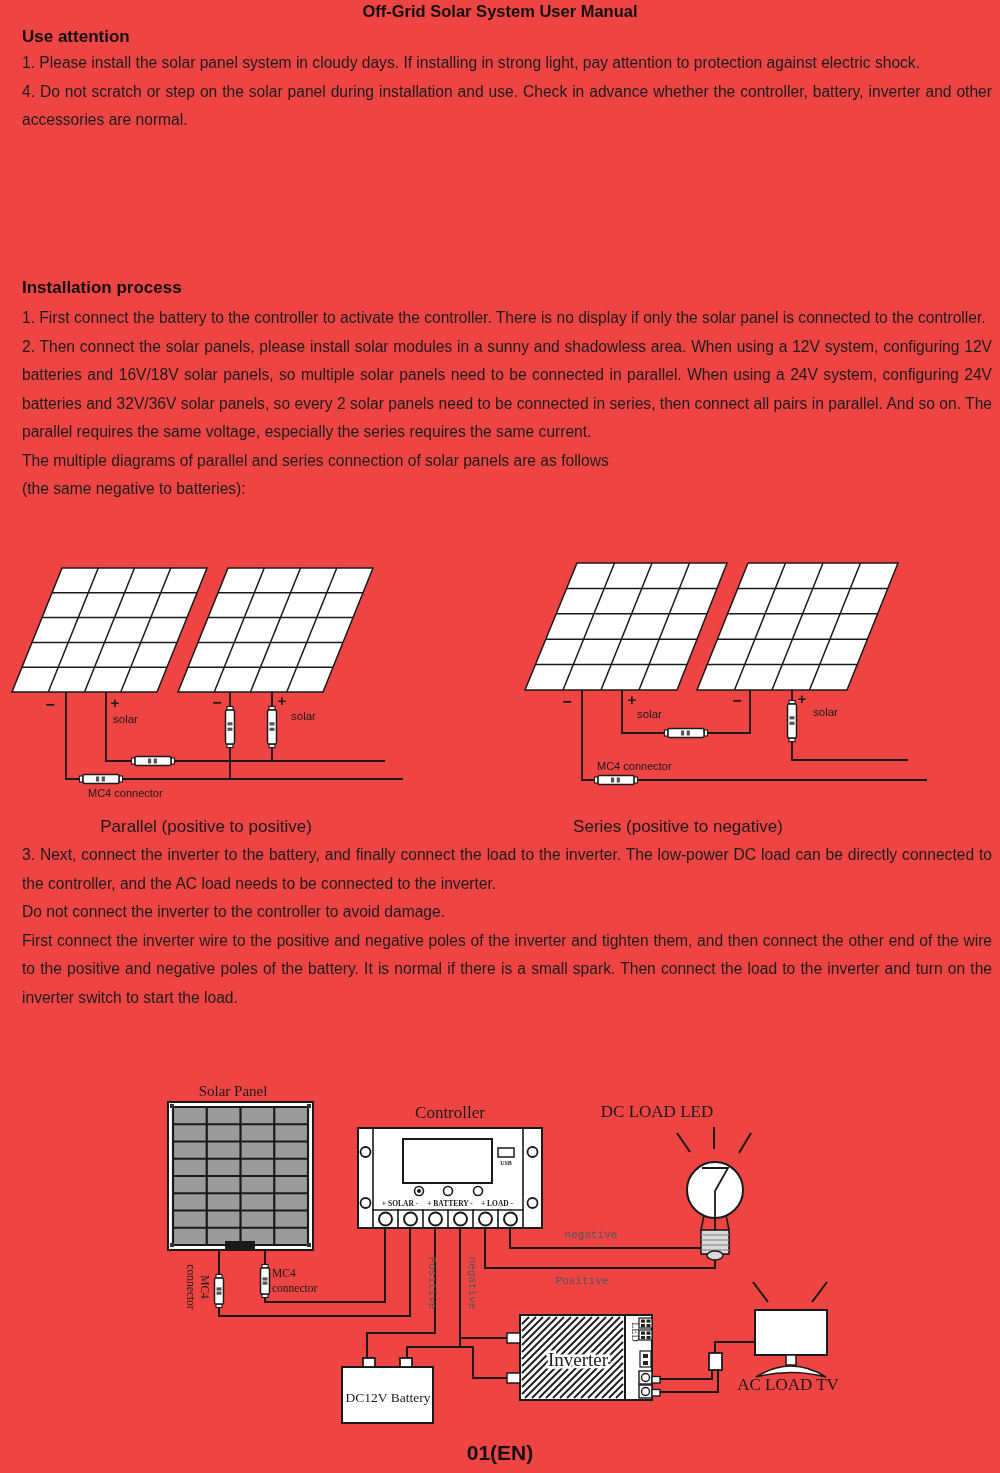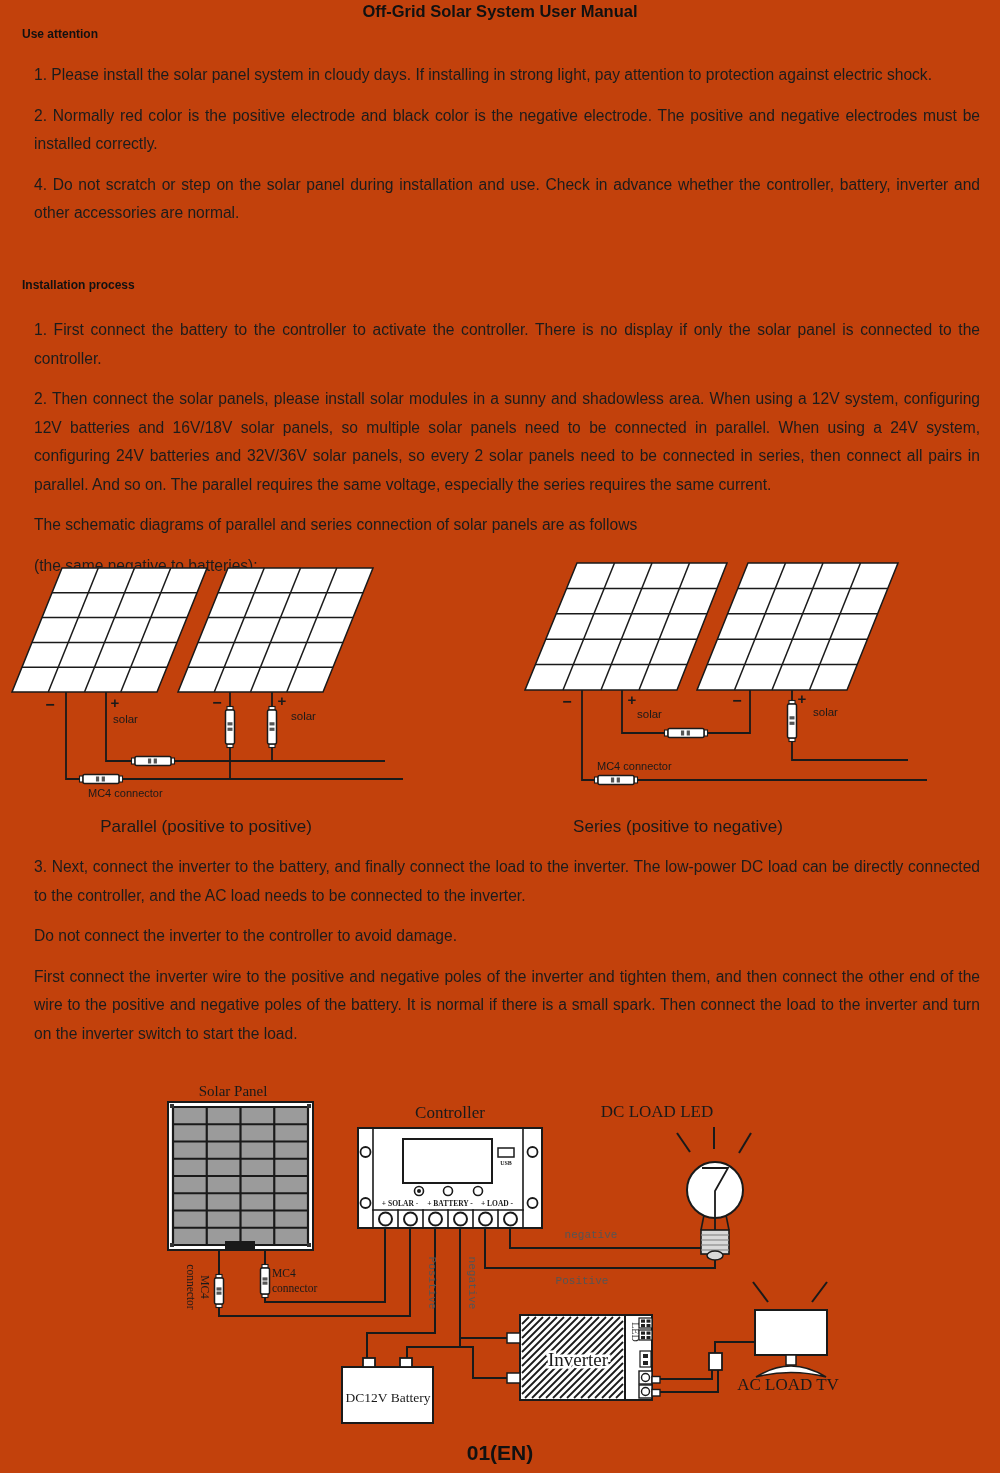--- a/index.html
+++ b/index.html
@@ -1,51 +1,50 @@
 <!DOCTYPE html>
 <html><head>
 <meta charset="utf-8">
 <style>
   html,body{margin:0;padding:0;background:#ffffff;}
-  .page{position:relative;width:1000px;height:1473px;background:#c2410c;
+  .page{position:relative;width:1000px;height:1473px;background:#ef4444;
         font-family:"Liberation Sans",sans-serif;color:#1c1c1c;overflow:hidden;text-decoration:underline;}
   .title{position:absolute;top:2px;left:0;width:100%;text-align:center;
          font-weight:bold;font-size:16.5px;color:#111;}
-  .hdg{position:absolute;left:22px;font-weight:bold;font-size:12px;color:#111;}
+  .hdg{position:absolute;left:22px;font-weight:bold;font-size:17px;color:#111;}
   .tb{position:absolute;left:22px;right:8px;text-align:justify;
       font-size:15.6px;line-height:28.5px;}
-  .tb p{margin:12px;}
+  .tb p{margin:0;}
   .lead{position:absolute;left:22px;font-size:15.6px;line-height:28.5px;}
   svg{position:absolute;left:0;}
   svg text{fill:#1a1a1a;}
   .serif{font-family:"Liberation Serif",serif;}
   .mono{font-family:"Liberation Mono",monospace;fill:#555;}
   .sans{font-family:"Liberation Sans",sans-serif;}
   .footer{position:absolute;top:1441px;left:0;width:100%;text-align:center;
           font-weight:bold;font-size:21px;color:#111;}
 </style>
 </head>
 <body>
 
 <div class="page">
 
   <div class="title">Off-Grid Solar System User Manual</div>
 
   <div class="hdg" style="top:27px">Use attention</div>
   <div class="tb" style="top:49px">
     <p>1. Please install the solar panel system in cloudy days. If installing in strong light, pay attention to protection against electric shock.</p>
-    <p>2. Normally red color is the positive electrode and black color is the negative electrode. The positive and negative electrodes must be installed correctly.</p>
     <p>4. Do not scratch or step on the solar panel during installation and use. Check in advance whether the controller, battery, inverter and other accessories are normal.</p>
   </div>
 
   <div class="hdg" style="top:278px">Installation process</div>
   <div class="tb" style="top:304px">
     <p>1. First connect the battery to the controller to activate the controller. There is no display if only the solar panel is connected to the controller.</p>
     <p>2. Then connect the solar panels, please install solar modules in a sunny and shadowless area. When using a 12V system, configuring 12V batteries and 16V/18V solar panels, so multiple solar panels need to be connected in parallel. When using a 24V system, configuring 24V batteries and 32V/36V solar panels, so every 2 solar panels need to be connected in series, then connect all pairs in parallel. And so on. The parallel requires the same voltage, especially the series requires the same current.</p>
-    <p>The schematic diagrams of parallel and series connection of solar panels are as follows</p>
+    <p>The multiple diagrams of parallel and series connection of solar panels are as follows</p>
     <p>(the same negative to batteries):</p>
   </div>
 
   <svg style="top:540px" width="1000" height="300" viewBox="0 0 1000 300">
     <g>
       <g stroke="#1a1a1a">
           <polygon points="12,152 157,152 207,28 62,28" fill="#fff" stroke-width="1.5"></polygon>
           <line x1="48.25" y1="152" x2="98.25" y2="28" stroke-width="1.5"></line>
           <line x1="84.5" y1="152" x2="134.5" y2="28" stroke-width="1.5"></line>
           <line x1="120.75" y1="152" x2="170.75" y2="28" stroke-width="1.5"></line>

